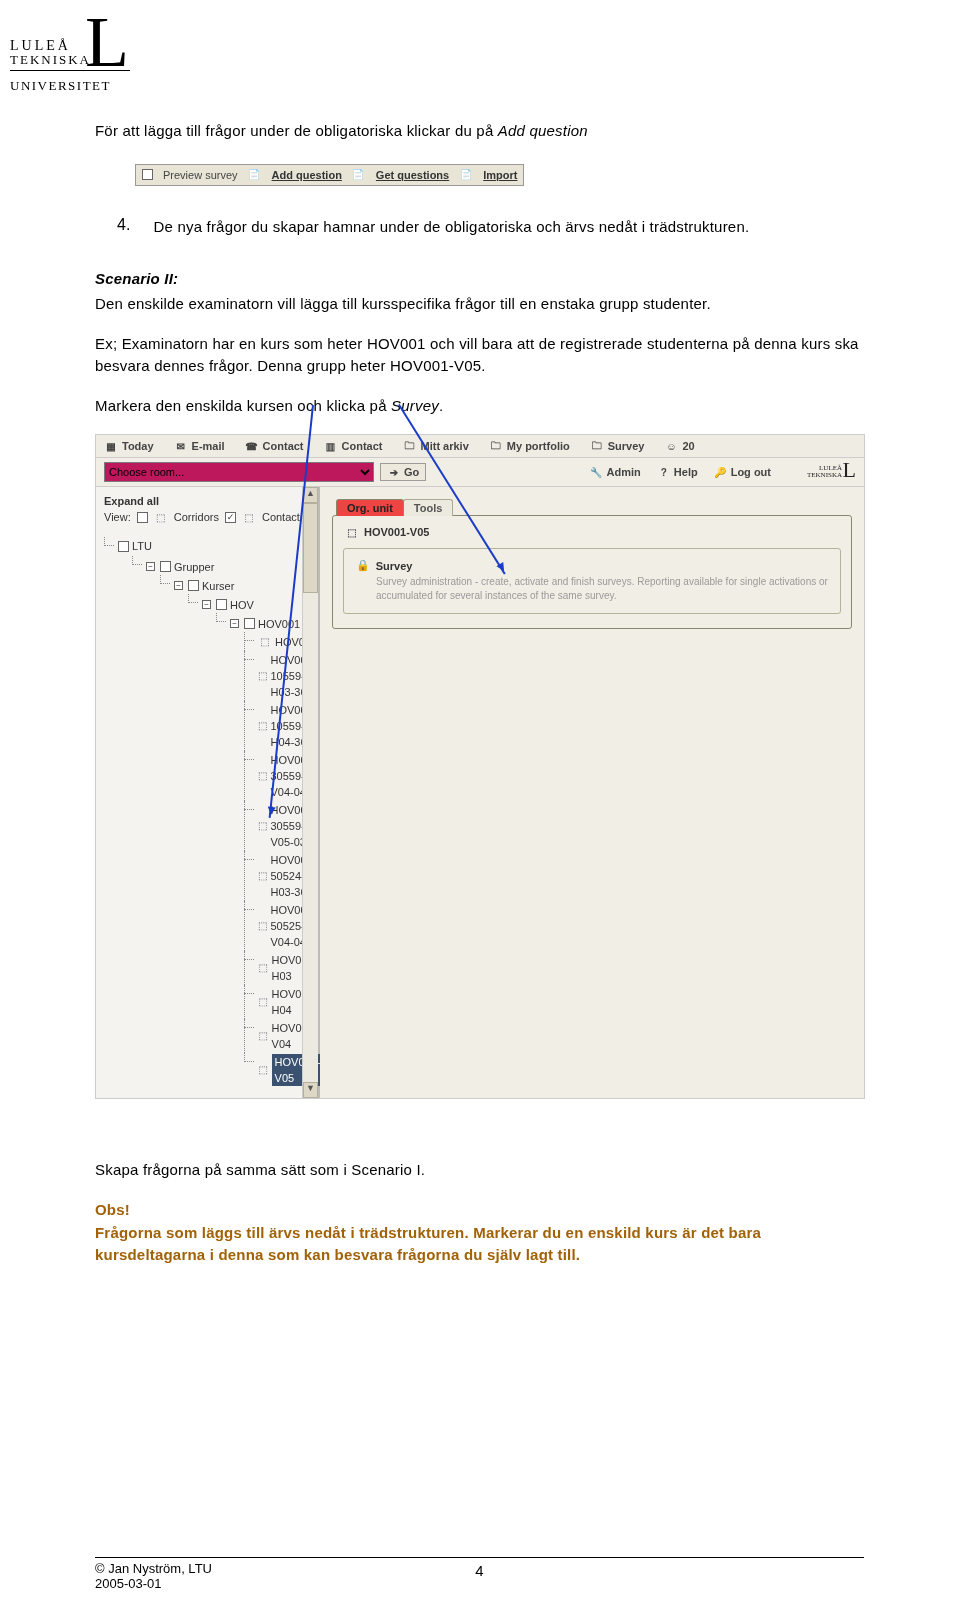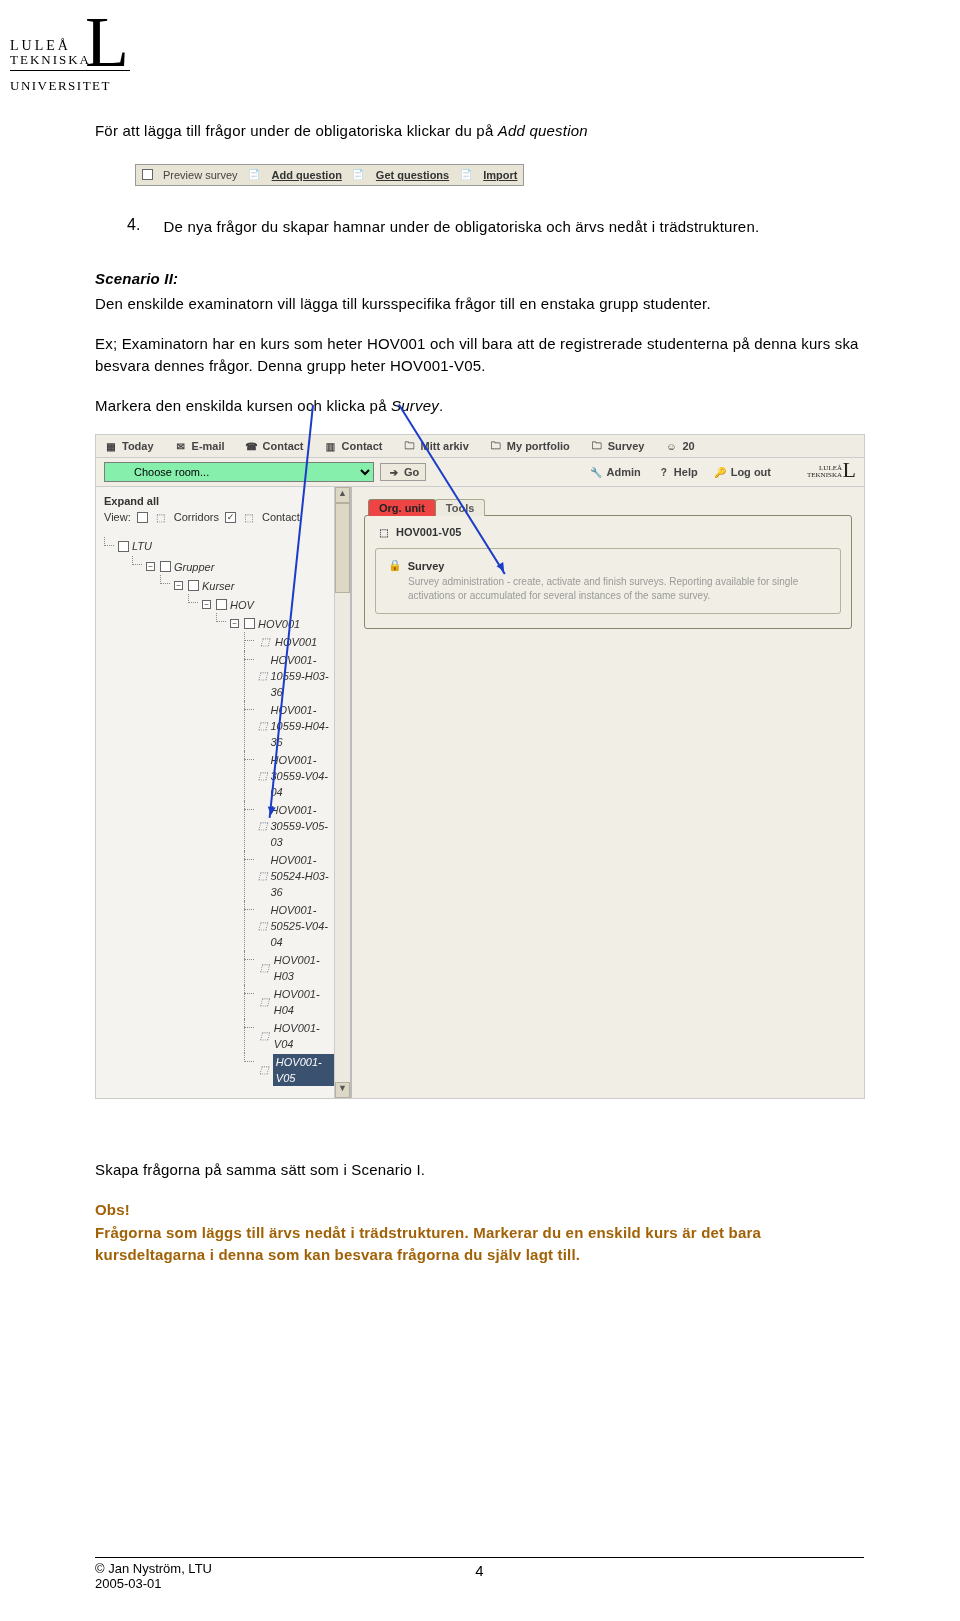--- a/index.html
+++ b/index.html
@@ -52,21 +52,21 @@
     font-size: 15px;
     line-height: 1.45;
     margin-bottom: 18px;
     letter-spacing: 0.2px;
   }
   .italic { font-style: italic; }
   .bold { font-weight: bold; }
   .red { color: #a16207; font-weight: bold; }
 
   .numbered {
-    margin-left: 32px;
+    margin-left: 22px;
     margin-bottom: 30px;
   }
   .numbered .num {
     display: inline-block;
     width: 32px;
     vertical-align: top;
   }
   .numbered .txt {
     display: inline-block;
     width: calc(100% - 40px);
@@ -147,23 +147,22 @@
     padding: 4px 8px;
     display: flex;
     align-items: center;
     gap: 6px;
   }
   .app .row2 select {
     font-family: Verdana, sans-serif;
     font-size: 11px;
     width: 270px;
     height: 20px;
-    background: #86efac;
+    background: #be185d;
     border: 1px solid #7c7c7c;
-    padding-left: 25px;
   }
   .app .row2 .gobtn {
     background: #EDE9DD;
     border: 1px solid #9c9c9c;
     padding: 1px 6px;
     font-size: 11px;
     font-weight: bold;
     color: #444;
     display: inline-flex;
     align-items: center;
@@ -192,40 +191,40 @@
   }
   .app .mini-logo .ml-l {
     position: absolute; right: 0; top: -6px; font-size: 22px;
   }
 
   .app .mainsplit {
     display: flex;
     min-height: 420px;
   }
   .app .sidebar {
-    width: 256px;
+    width: 224px;
     border-right: 2px solid #bbb;
-    padding: 6px 16px 6px 8px;
+    padding: 6px 0 6px 8px;
     position: relative;
   }
   .app .sidebar .expand {
     font-weight: bold;
     color: #333;
     padding: 2px 0;
   }
   .app .sidebar .viewrow {
     display: flex;
     gap: 6px;
     align-items: center;
     padding: 2px 0 8px 0;
     border-bottom: 0;
   }
   .tree { padding-top: 6px; font-size: 11px; color: #333; }
   .tree ul { list-style: none; padding-left: 14px; position: relative; }
-  .tree > ul { padding-left: 0; font-style: italic; }
+  .tree > ul { padding-left: 0; }
   .tree li {
     position: relative;
     padding: 1px 0 1px 14px;
     line-height: 16px;
   }
   .tree li::before {
     content: "";
     position: absolute;
     left: 0; top: 0; bottom: 0;
     border-left: 1px dotted #888;

